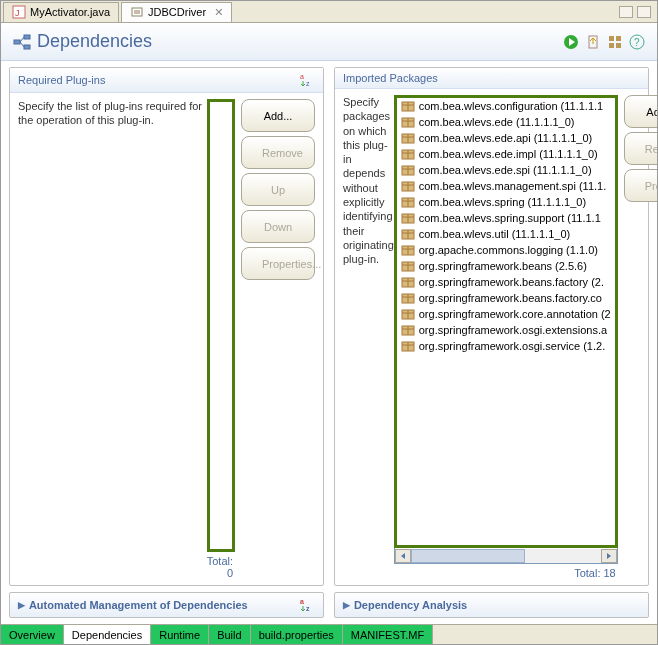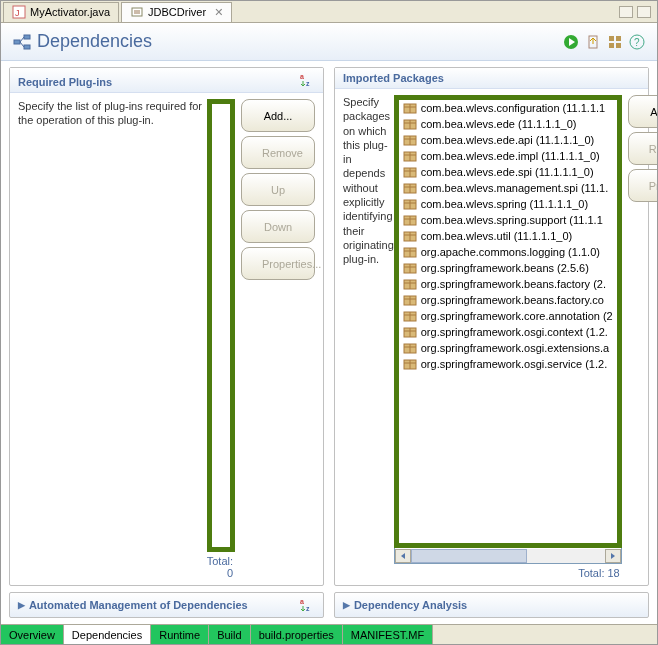--- a/index.html
+++ b/index.html
@@ -10,26 +10,26 @@
 .file-tab.active { background: #fcfcfc; }
 .file-tab-icon { width: 14px; height: 14px; display: inline-block; }
 .win-controls { margin-left: auto; display: flex; gap: 4px; padding-right: 6px; }
 .win-btn { width: 14px; height: 12px; border: 1px solid #aca899; background: #f5f3ea; cursor: pointer; }
 .header-bar { display: flex; align-items: center; background: linear-gradient(to bottom, #fff, #e8eff8); padding: 8px 12px; border-bottom: 1px solid #c8d6e8; }
 .header-title { color: #4a6a9e; font-size: 18px; font-weight: normal; display: flex; align-items: center; gap: 6px; }
 .header-icons { margin-left: auto; display: flex; gap: 6px; align-items: center; }
 .header-icon { width: 16px; height: 16px; cursor: pointer; }
 .main-area { display: flex; flex: 1; padding: 6px 8px 4px 8px; gap: 10px; background: #fff; overflow: hidden; }
 .panel { flex: 1; display: flex; flex-direction: column; border: 1px solid #c0c0c0; border-radius: 2px; min-width: 0; }
-.panel-header { background: linear-gradient(to bottom, #fff, #e8eff8); color: #4a6a9e; font-weight: bold; padding: 4px 8px; border-bottom: 1px solid #d5dff0; display: flex; align-items: flex-end; font-size: 11px; }
+.panel-header { background: linear-gradient(to bottom, #fff, #e8eff8); color: #4a6a9e; font-weight: normal; padding: 4px 8px; border-bottom: 1px solid #d5dff0; display: flex; align-items: center; font-size: 11px; }
 .panel-body { padding: 6px 8px; display: flex; flex-direction: row; flex: 1; min-height: 0; }
 .panel-desc { color: #333; margin-bottom: 8px; line-height: 1.3; }
 .panel-content { display: flex; flex: 1; gap: 6px; min-height: 0; }
 .list-wrap { display: flex; flex-direction: column; flex: 1; min-width: 0; }
-.listbox { flex: 1; border: 5px solid #4d7c0f; background: #fff; overflow: auto; min-height: 0; }
+.listbox { flex: 1; border: 3px solid #4d7c0f; background: #fff; overflow: auto; min-height: 0; }
 .list-row { display: flex; align-items: center; gap: 4px; padding: 1px 4px; white-space: nowrap; cursor: pointer; }
 .pkg-icon { width: 14px; height: 14px; flex-shrink: 0; }
 .scrollbar-h { height: 16px; border: 1px solid #7f9db9; border-top: none; display: flex; align-items: center; }
 .sb-btn { width: 16px; height: 14px; background: #eceae0; border: 1px solid #aca899; display: flex; align-items: center; justify-content: center; cursor: pointer; }
 .sb-track { flex: 1; background: #f0f0f0; height: 14px; position: relative; }
 .sb-thumb { position: absolute; left: 0; width: 60%; height: 100%; background: #cfd8e6; border: 1px solid #9eb0cc; }
 .total-label { color: #4a6a9e; text-align: right; padding: 3px 2px 0 0; font-size: 11px; }
 .btn-col { display: flex; flex-direction: column; gap: 4px; width: 74px; }
 .btn { padding: 2px 20px; border: 1px solid #aca899; background: linear-gradient(to bottom, #fff, #ece9d8); border-radius: 8px; font-size: 11px; cursor: pointer; height: 33px; }
 .btn:disabled { color: #aca899; cursor: default; }
@@ -254,28 +254,20 @@
                     <line x1="7" y1="3" x2="7" y2="12" stroke="#a87b3e"></line>
                   </svg>
                   <span>org.springframework.core.annotation (2</span>
                 </div>
                 <div class="list-row">
                   <svg class="pkg-icon" viewBox="0 0 14 14">
                     <rect x="1" y="3" width="12" height="9" fill="#d9b977" stroke="#a87b3e"></rect>
                     <line x1="1" y1="6" x2="13" y2="6" stroke="#a87b3e"></line>
                     <line x1="7" y1="3" x2="7" y2="12" stroke="#a87b3e"></line>
                   </svg>
-                  <span>org.springframework.osgi.context (1.2.</span>
-                </div>
-                <div class="list-row">
-                  <svg class="pkg-icon" viewBox="0 0 14 14">
-                    <rect x="1" y="3" width="12" height="9" fill="#d9b977" stroke="#a87b3e"></rect>
-                    <line x1="1" y1="6" x2="13" y2="6" stroke="#a87b3e"></line>
-                    <line x1="7" y1="3" x2="7" y2="12" stroke="#a87b3e"></line>
-                  </svg>
                   <span>org.springframework.osgi.extensions.a</span>
                 </div>
                 <div class="list-row">
                   <svg class="pkg-icon" viewBox="0 0 14 14">
                     <rect x="1" y="3" width="12" height="9" fill="#d9b977" stroke="#a87b3e"></rect>
                     <line x1="1" y1="6" x2="13" y2="6" stroke="#a87b3e"></line>
                     <line x1="7" y1="3" x2="7" y2="12" stroke="#a87b3e"></line>
                   </svg>
                   <span>org.springframework.osgi.service (1.2.</span>
                 </div>

